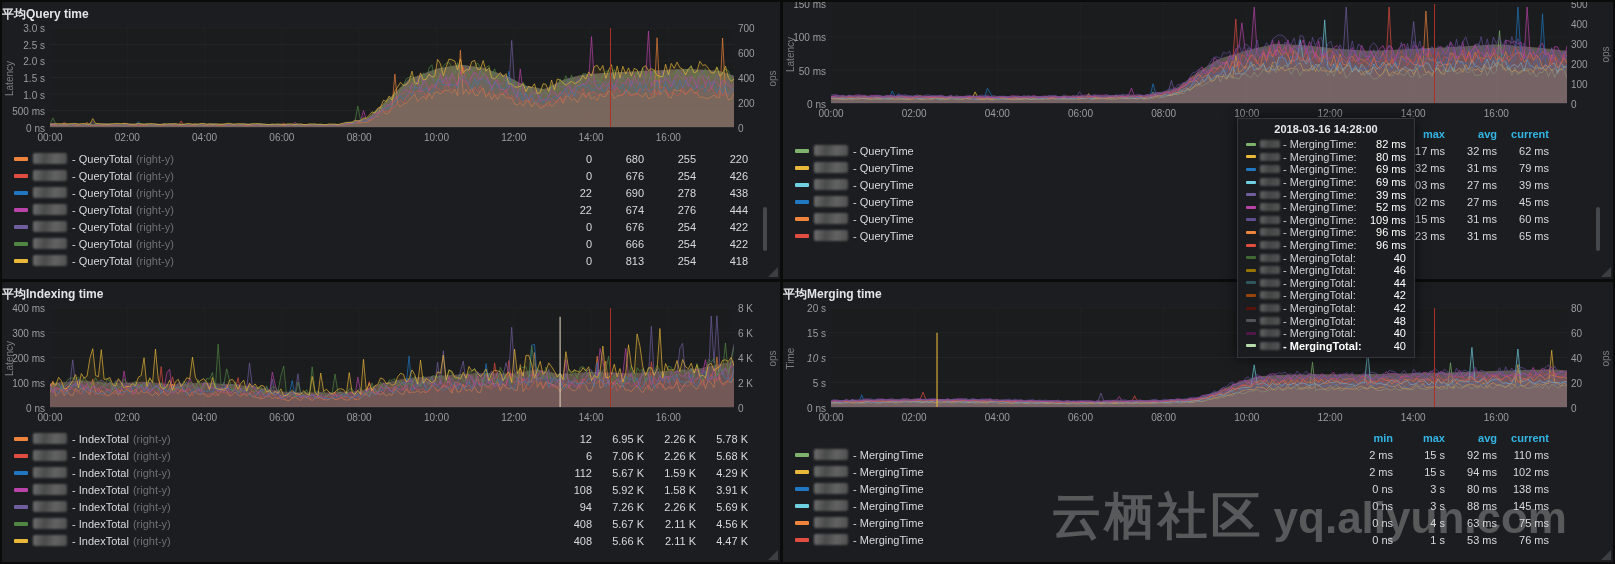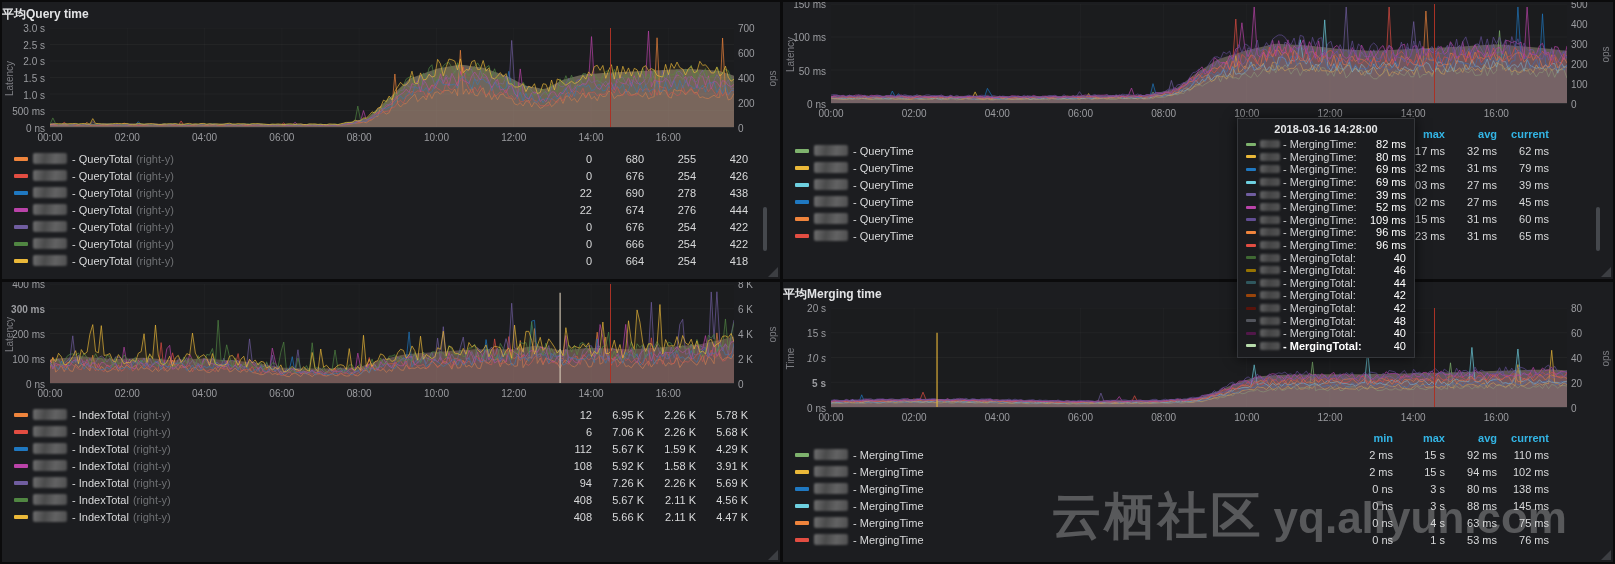--- a/index.html
+++ b/index.html
@@ -133,21 +133,21 @@
     <div class="legend" style="padding-right: 22px;">
         <div class="legend-row">
           <span class="legend-icon" style="background: rgb(239, 132, 60);"></span>
           <span class="censor"></span>
           <span class="legend-alias">- QueryTotal</span>
           <span class="legend-suffix">(right-y)</span>
           <span class="legend-spacer"></span>
           <span class="legend-val">0</span>
           <span class="legend-val">680</span>
           <span class="legend-val">255</span>
-          <span class="legend-val">420</span>
+          <span class="legend-val">220</span>
         </div>
         <div class="legend-row">
           <span class="legend-icon" style="background: rgb(226, 77, 66);"></span>
           <span class="censor"></span>
           <span class="legend-alias">- QueryTotal</span>
           <span class="legend-suffix">(right-y)</span>
           <span class="legend-spacer"></span>
           <span class="legend-val">0</span>
           <span class="legend-val">676</span>
           <span class="legend-val">254</span>
@@ -197,21 +197,21 @@
           <span class="legend-val">254</span>
           <span class="legend-val">422</span>
         </div>
         <div class="legend-row">
           <span class="legend-icon" style="background: rgb(234, 184, 57);"></span>
           <span class="censor"></span>
           <span class="legend-alias">- QueryTotal</span>
           <span class="legend-suffix">(right-y)</span>
           <span class="legend-spacer"></span>
           <span class="legend-val">0</span>
-          <span class="legend-val">664</span>
+          <span class="legend-val">813</span>
           <span class="legend-val">254</span>
           <span class="legend-val">418</span>
         </div>
       </div>
     <div class="legend-scroll"></div>
     <div class="resize-handle"></div>
   </section>
 
   <section class="panel">
     <div class="chart-area">
@@ -342,29 +342,30 @@
           <span class="legend-val">123 ms</span>
           <span class="legend-val">31 ms</span>
           <span class="legend-val">65 ms</span>
         </div>
       </div>
     <div class="legend-scroll"></div>
     <div class="resize-handle"></div>
   </section>
 
   <section class="panel">
+    <div class="panel-title">平均Indexing time</div>
     <div class="chart-area">
       <div class="axis-label left">
           <span>Latency</span>
         </div>
       <div class="yticks left">
           <span style="top: 100%;">0 ns</span>
           <span style="top: 75%;">100 ms</span>
           <span style="top: 50%;">200 ms</span>
-          <span style="top: 25%; font-weight: bold;">300 ms</span>
+          <span style="top: 25%;">300 ms</span>
           <span style="top: 0%;">400 ms</span>
         </div>
       <div class="plot">
         <svg viewBox="0 0 1000 100" preserveAspectRatio="none">
             <line x1="0" y1="75" x2="1000" y2="75" stroke="rgba(255,255,255,0.055)" stroke-width="0.7" vector-effect="non-scaling-stroke"></line>
             <line x1="0" y1="50" x2="1000" y2="50" stroke="rgba(255,255,255,0.055)" stroke-width="0.7" vector-effect="non-scaling-stroke"></line>
             <line x1="0" y1="25" x2="1000" y2="25" stroke="rgba(255,255,255,0.055)" stroke-width="0.7" vector-effect="non-scaling-stroke"></line>
             <line x1="0" y1="0" x2="1000" y2="0" stroke="rgba(255,255,255,0.055)" stroke-width="0.7" vector-effect="non-scaling-stroke"></line>
             <line x1="112.99435028248587" y1="0" x2="112.99435028248587" y2="100" stroke="rgba(255,255,255,0.04)" stroke-width="0.7" vector-effect="non-scaling-stroke"></line>
             <line x1="225.98870056497174" y1="0" x2="225.98870056497174" y2="100" stroke="rgba(255,255,255,0.04)" stroke-width="0.7" vector-effect="non-scaling-stroke"></line>
@@ -499,21 +500,21 @@
   </section>
 
   <section class="panel">
     <div class="panel-title">平均Merging time</div>
     <div class="chart-area">
       <div class="axis-label left">
           <span>Time</span>
         </div>
       <div class="yticks left">
           <span style="top: 100%;">0 ns</span>
-          <span style="top: 75%; font-weight: bold;">5 s</span>
+          <span style="top: 75%;">5 s</span>
           <span style="top: 50%; font-style: italic;">10 s</span>
           <span style="top: 25%;">15 s</span>
           <span style="top: 0%;">20 s</span>
         </div>
       <div class="plot">
         <svg viewBox="0 0 1000 100" preserveAspectRatio="none">
             <line x1="0" y1="75" x2="1000" y2="75" stroke="rgba(255,255,255,0.055)" stroke-width="0.7" vector-effect="non-scaling-stroke"></line>
             <line x1="0" y1="50" x2="1000" y2="50" stroke="rgba(255,255,255,0.055)" stroke-width="0.7" vector-effect="non-scaling-stroke"></line>
             <line x1="0" y1="25" x2="1000" y2="25" stroke="rgba(255,255,255,0.055)" stroke-width="0.7" vector-effect="non-scaling-stroke"></line>
             <line x1="0" y1="0" x2="1000" y2="0" stroke="rgba(255,255,255,0.055)" stroke-width="0.7" vector-effect="non-scaling-stroke"></line>

